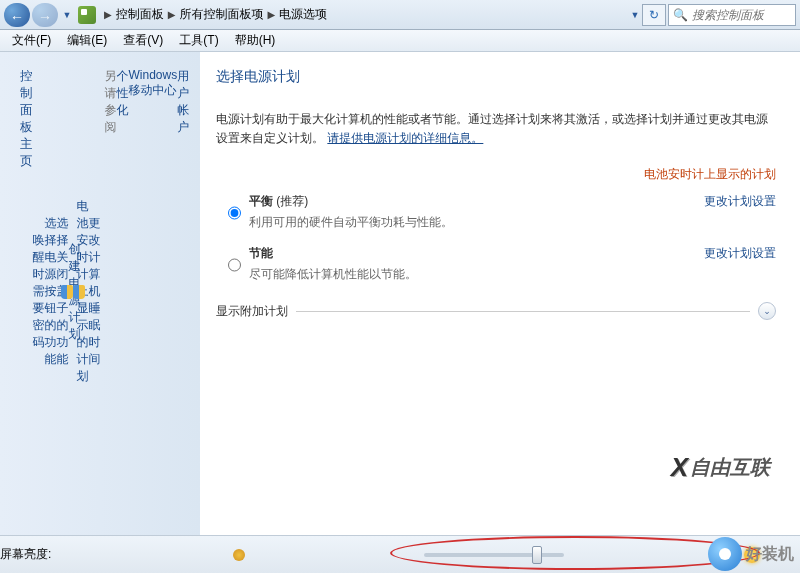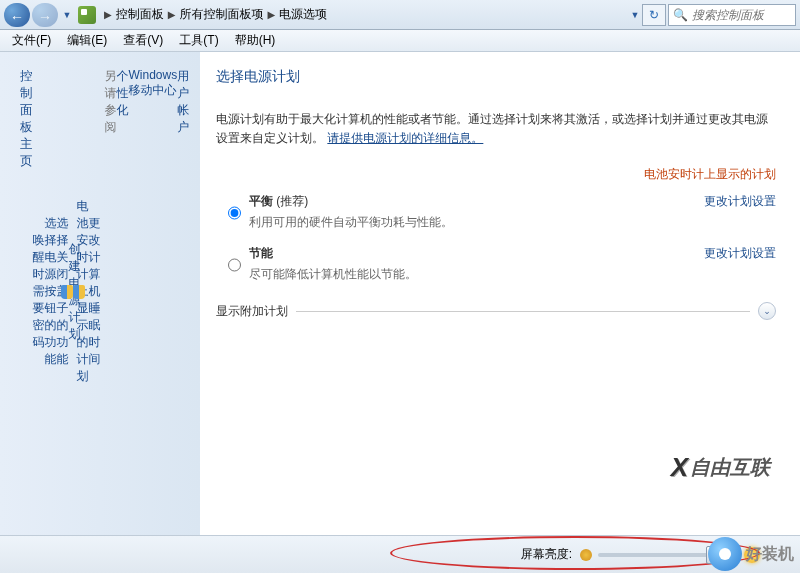--- a/index.html
+++ b/index.html
@@ -47,21 +47,21 @@
 .plan-name { color: #333; }
 .plan-name b { font-weight: bold; }
 .plan-desc { color: #666; margin-top: 4px; }
 .plan-link { color: #1a4b8c; cursor: pointer; white-space: nowrap; margin-left: 8px; }
 
 .expander { display: flex; align-items: center; justify-content: space-between; border-top: 1px solid transparent; padding: 4px 0; cursor: pointer; margin-top: 4px; }
 .expander-hr { flex: 1; height: 1px; background: #ccc; margin: 0 8px; }
 .expander-btn { width: 18px; height: 18px; border: 1px solid #b8c4d4; border-radius: 50%; background: linear-gradient(to bottom, #fff, #e0e8f0); display: flex; align-items: center; justify-content: center; font-size: 9px; color: #4a6a9c; }
 
 
-.footer { position: absolute; bottom: 0; left: 0; right: 0; height: 38px; background: linear-gradient(to bottom, #eef4fa, #e0e8f0); border-top: 1px solid #c0ccd8; display: flex; align-items: center; justify-content: flex-end; padding: 0 40px 0 0; font-size: 12px; }
+.footer { position: absolute; bottom: 0; left: 0; right: 0; height: 38px; background: linear-gradient(to bottom, #eef4fa, #e0e8f0); border-top: 1px solid #c0ccd8; display: flex; align-items: center; justify-content: space-between; padding: 0 40px 0 0; font-size: 12px; }
 .brightness-label { margin-right: 8px; }
 .sun-dim { width: 12px; height: 12px; border-radius: 50%; background: radial-gradient(circle, #f0c040, #d09020); margin-right: 6px; display: inline-block; }
 .sun-bright { width: 16px; height: 16px; border-radius: 50%; background: radial-gradient(circle, #ffe070, #f0b020); margin-left: 6px; display: inline-block; box-shadow: 0 0 4px #f0c040; }
 .slider-track { width: 140px; height: 4px; background: #c0ccd8; border-radius: 2px; position: relative; }
 .slider-thumb { position: absolute; top: -7px; left: 108px; width: 10px; height: 18px; background: linear-gradient(to bottom, #fff, #d0d8e0); border: 1px solid #8898ac; border-radius: 2px; cursor: pointer; }
 .red-ellipse { position: absolute; border: 2px solid #d03030; border-radius: 50%; width: 370px; height: 34px; left: 390px; top: 0px; pointer-events: none; }
 
 
 .wm1 { position: absolute; right: 30px; top: 452px; font-size: 20px; font-weight: bold; font-style: italic; color: #555; pointer-events: none; display: flex; align-items: center; }
 .wm1 .x { font-size: 26px; margin-right: 2px; color: #333; text-shadow: 1px 1px #aaa; }

